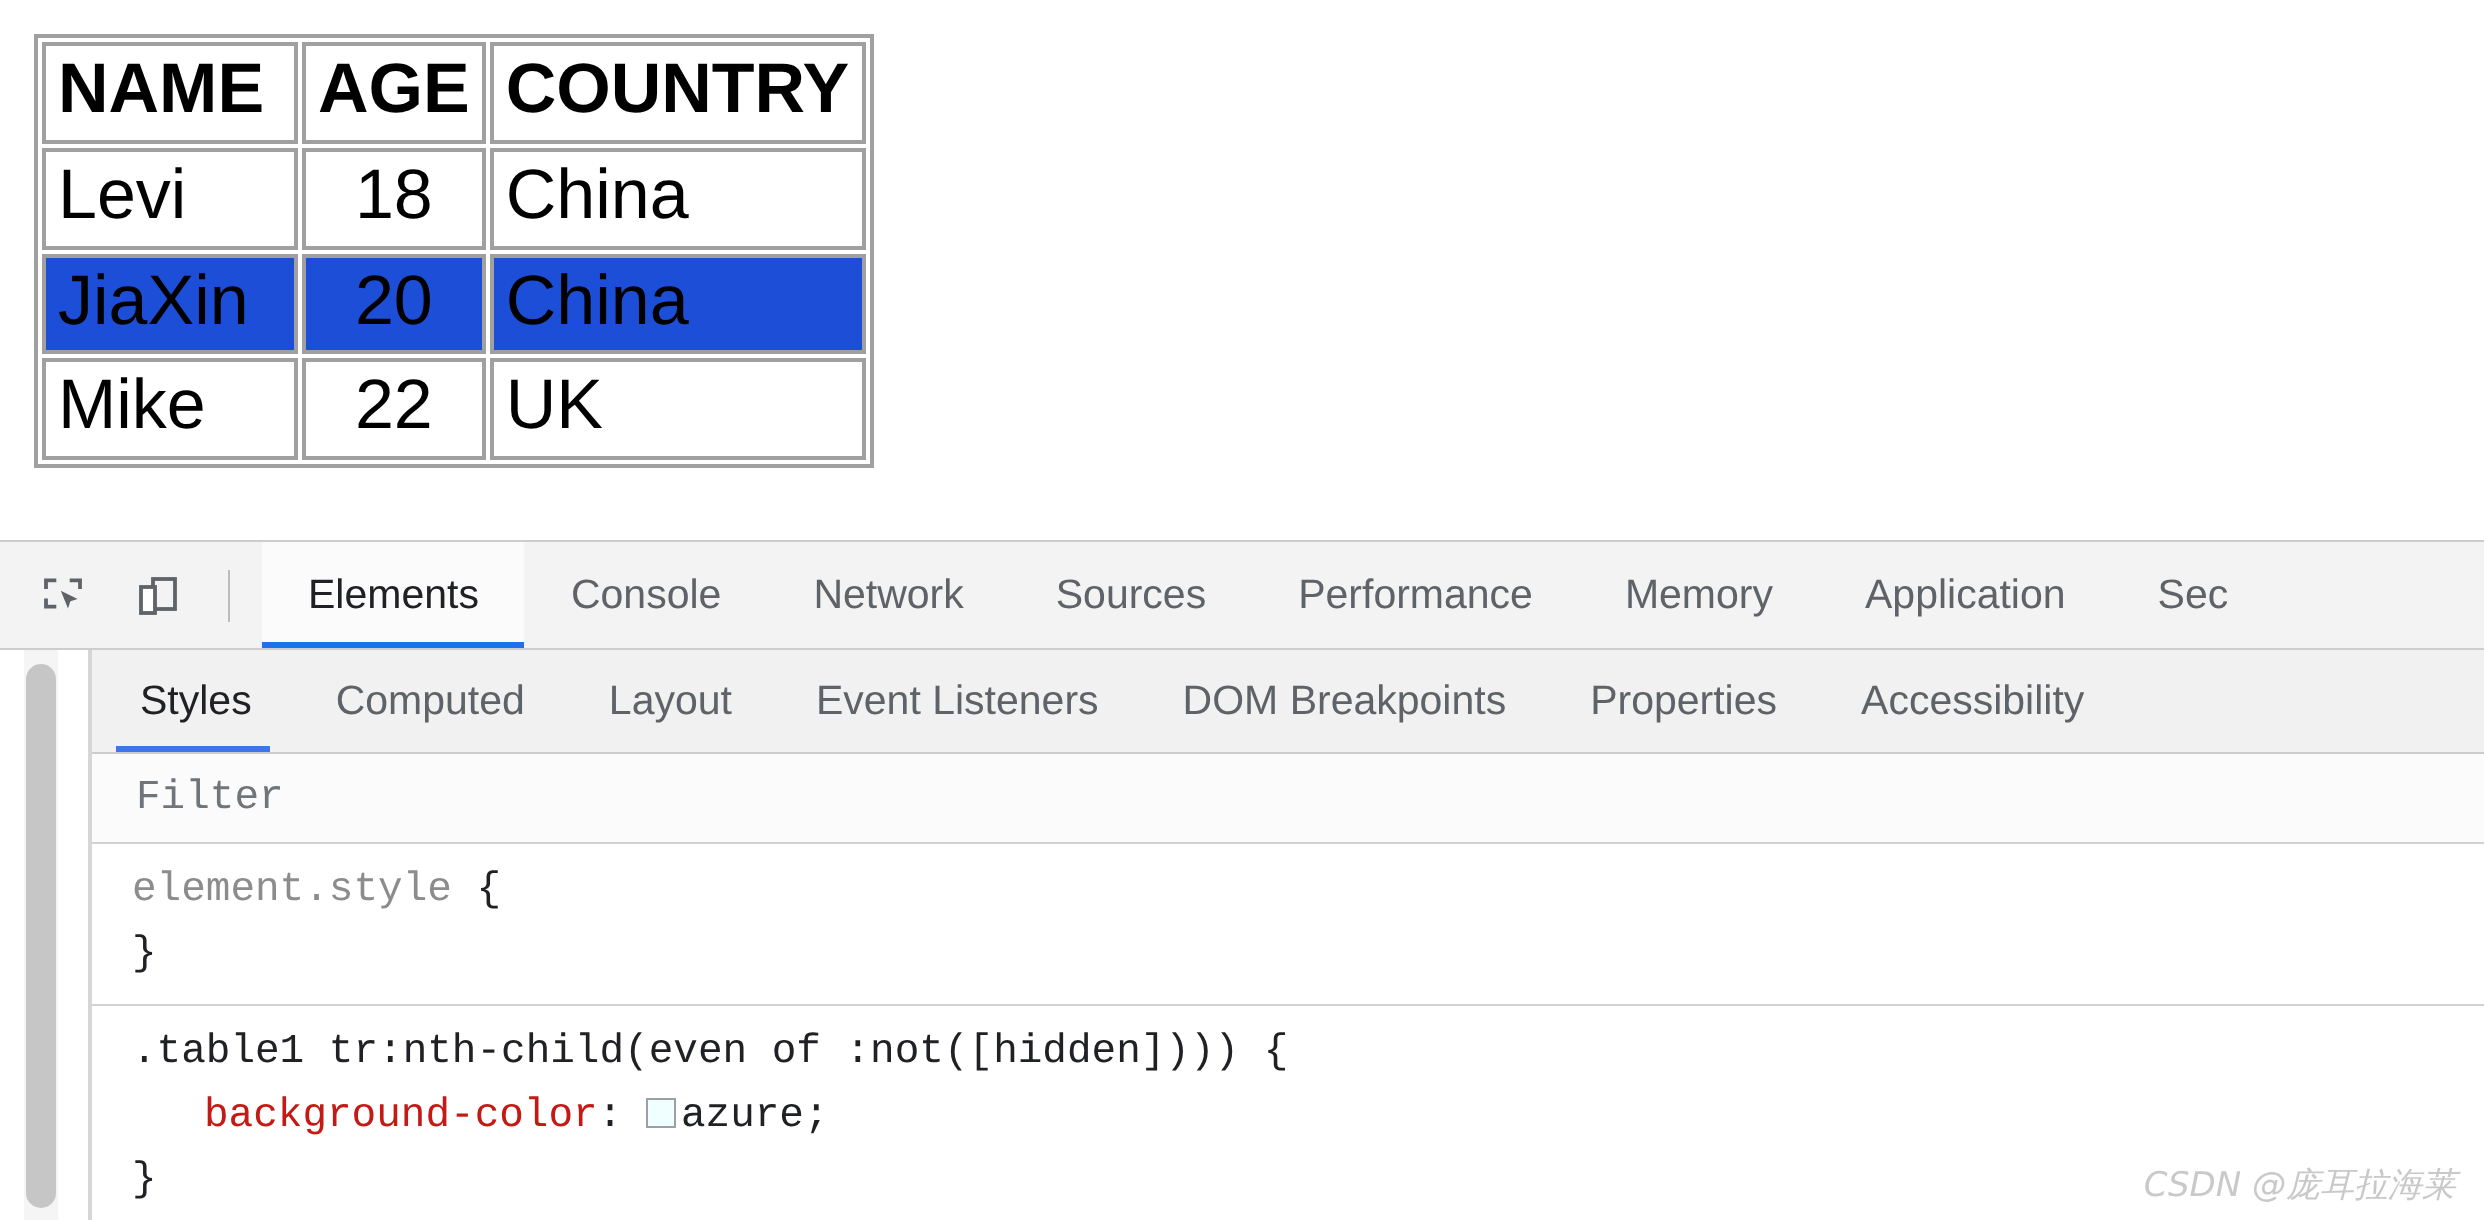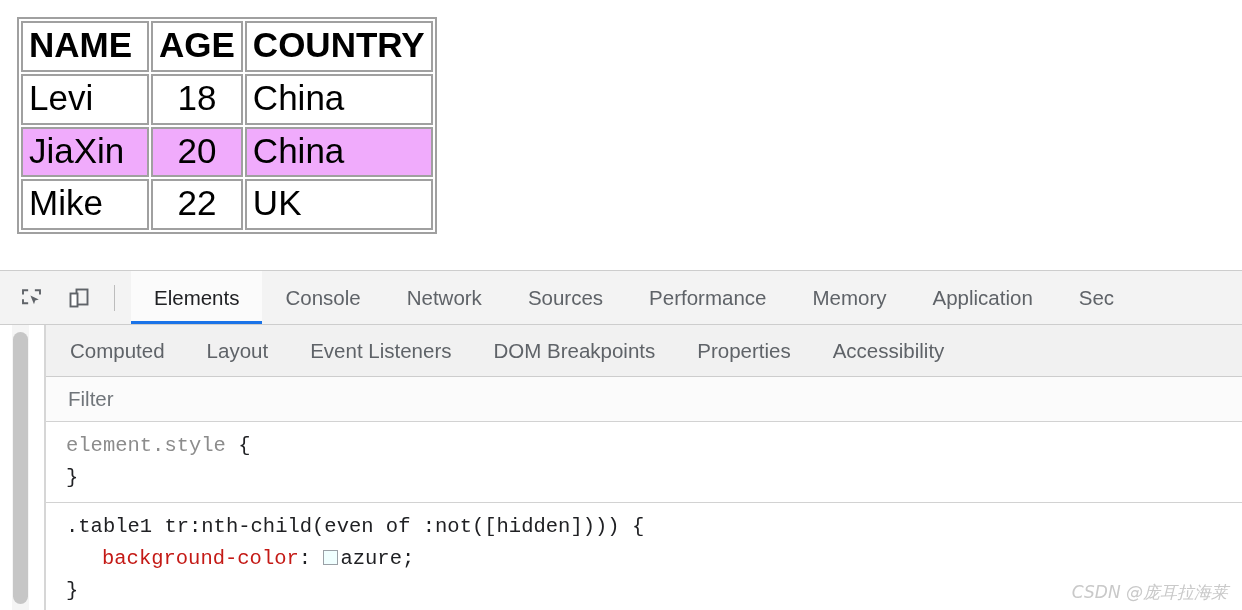--- a/index.html
+++ b/index.html
@@ -45,21 +45,21 @@
     vertical-align: middle;
     color: #000000;
     white-space: nowrap;
   }
   #demo-table th {
     font-weight: bold;
   }
   #demo-table td.col-name, #demo-table th.col-name { width: 112px; }
   #demo-table td.col-age,  #demo-table th.col-age  { width: 72px; text-align: center; }
   #demo-table td.col-country, #demo-table th.col-country { width: 167px; margin-left: 12px; }
-  #demo-table tr.even-row td { background: #f0abfc; }
+  #demo-table tr.even-row td { background: #1d4ed8; }
 
   
   #devtools {
     position: absolute;
     left: 0;
     top: 270px;
     width: 1242px;
     height: 340px;
     background: #f3f3f3;
     border-top: 1px solid #cdcdcd;
@@ -204,21 +204,21 @@
     border-bottom: 1px solid #d2d2d2;
     display: flex;
     align-items: center;
     box-sizing: border-box;
   }
   #filter-input {
     width: 100%;
     border: none;
     outline: none;
     background: transparent;
-    font-family: Liberation Sans, sans-serif;
+    font-family: Liberation Mono, monospace;
     font-size: 20.5px;
     color: #202124;
     padding: 0 0 0 22px;
   }
   #filter-input::placeholder { color: #70757a; opacity: 1; }
 
   
   .rule-block {
     font-family: "Liberation Mono", "DejaVu Sans Mono", monospace;
     font-size: 20.5px;
@@ -343,20 +343,23 @@
 
     <div id="left-gutter">
       <div id="left-scrollbar">
         <div id="left-scroll-thumb"></div>
       </div>
     </div>
 
     <div id="styles-panel">
 
       <div id="sub-tabs">
+        <div class="sub-tab active">
+            <span>Styles</span>
+          </div>
         <div class="sub-tab">
             <span>Computed</span>
           </div>
         <div class="sub-tab">
             <span>Layout</span>
           </div>
         <div class="sub-tab">
             <span>Event Listeners</span>
           </div>
         <div class="sub-tab">

